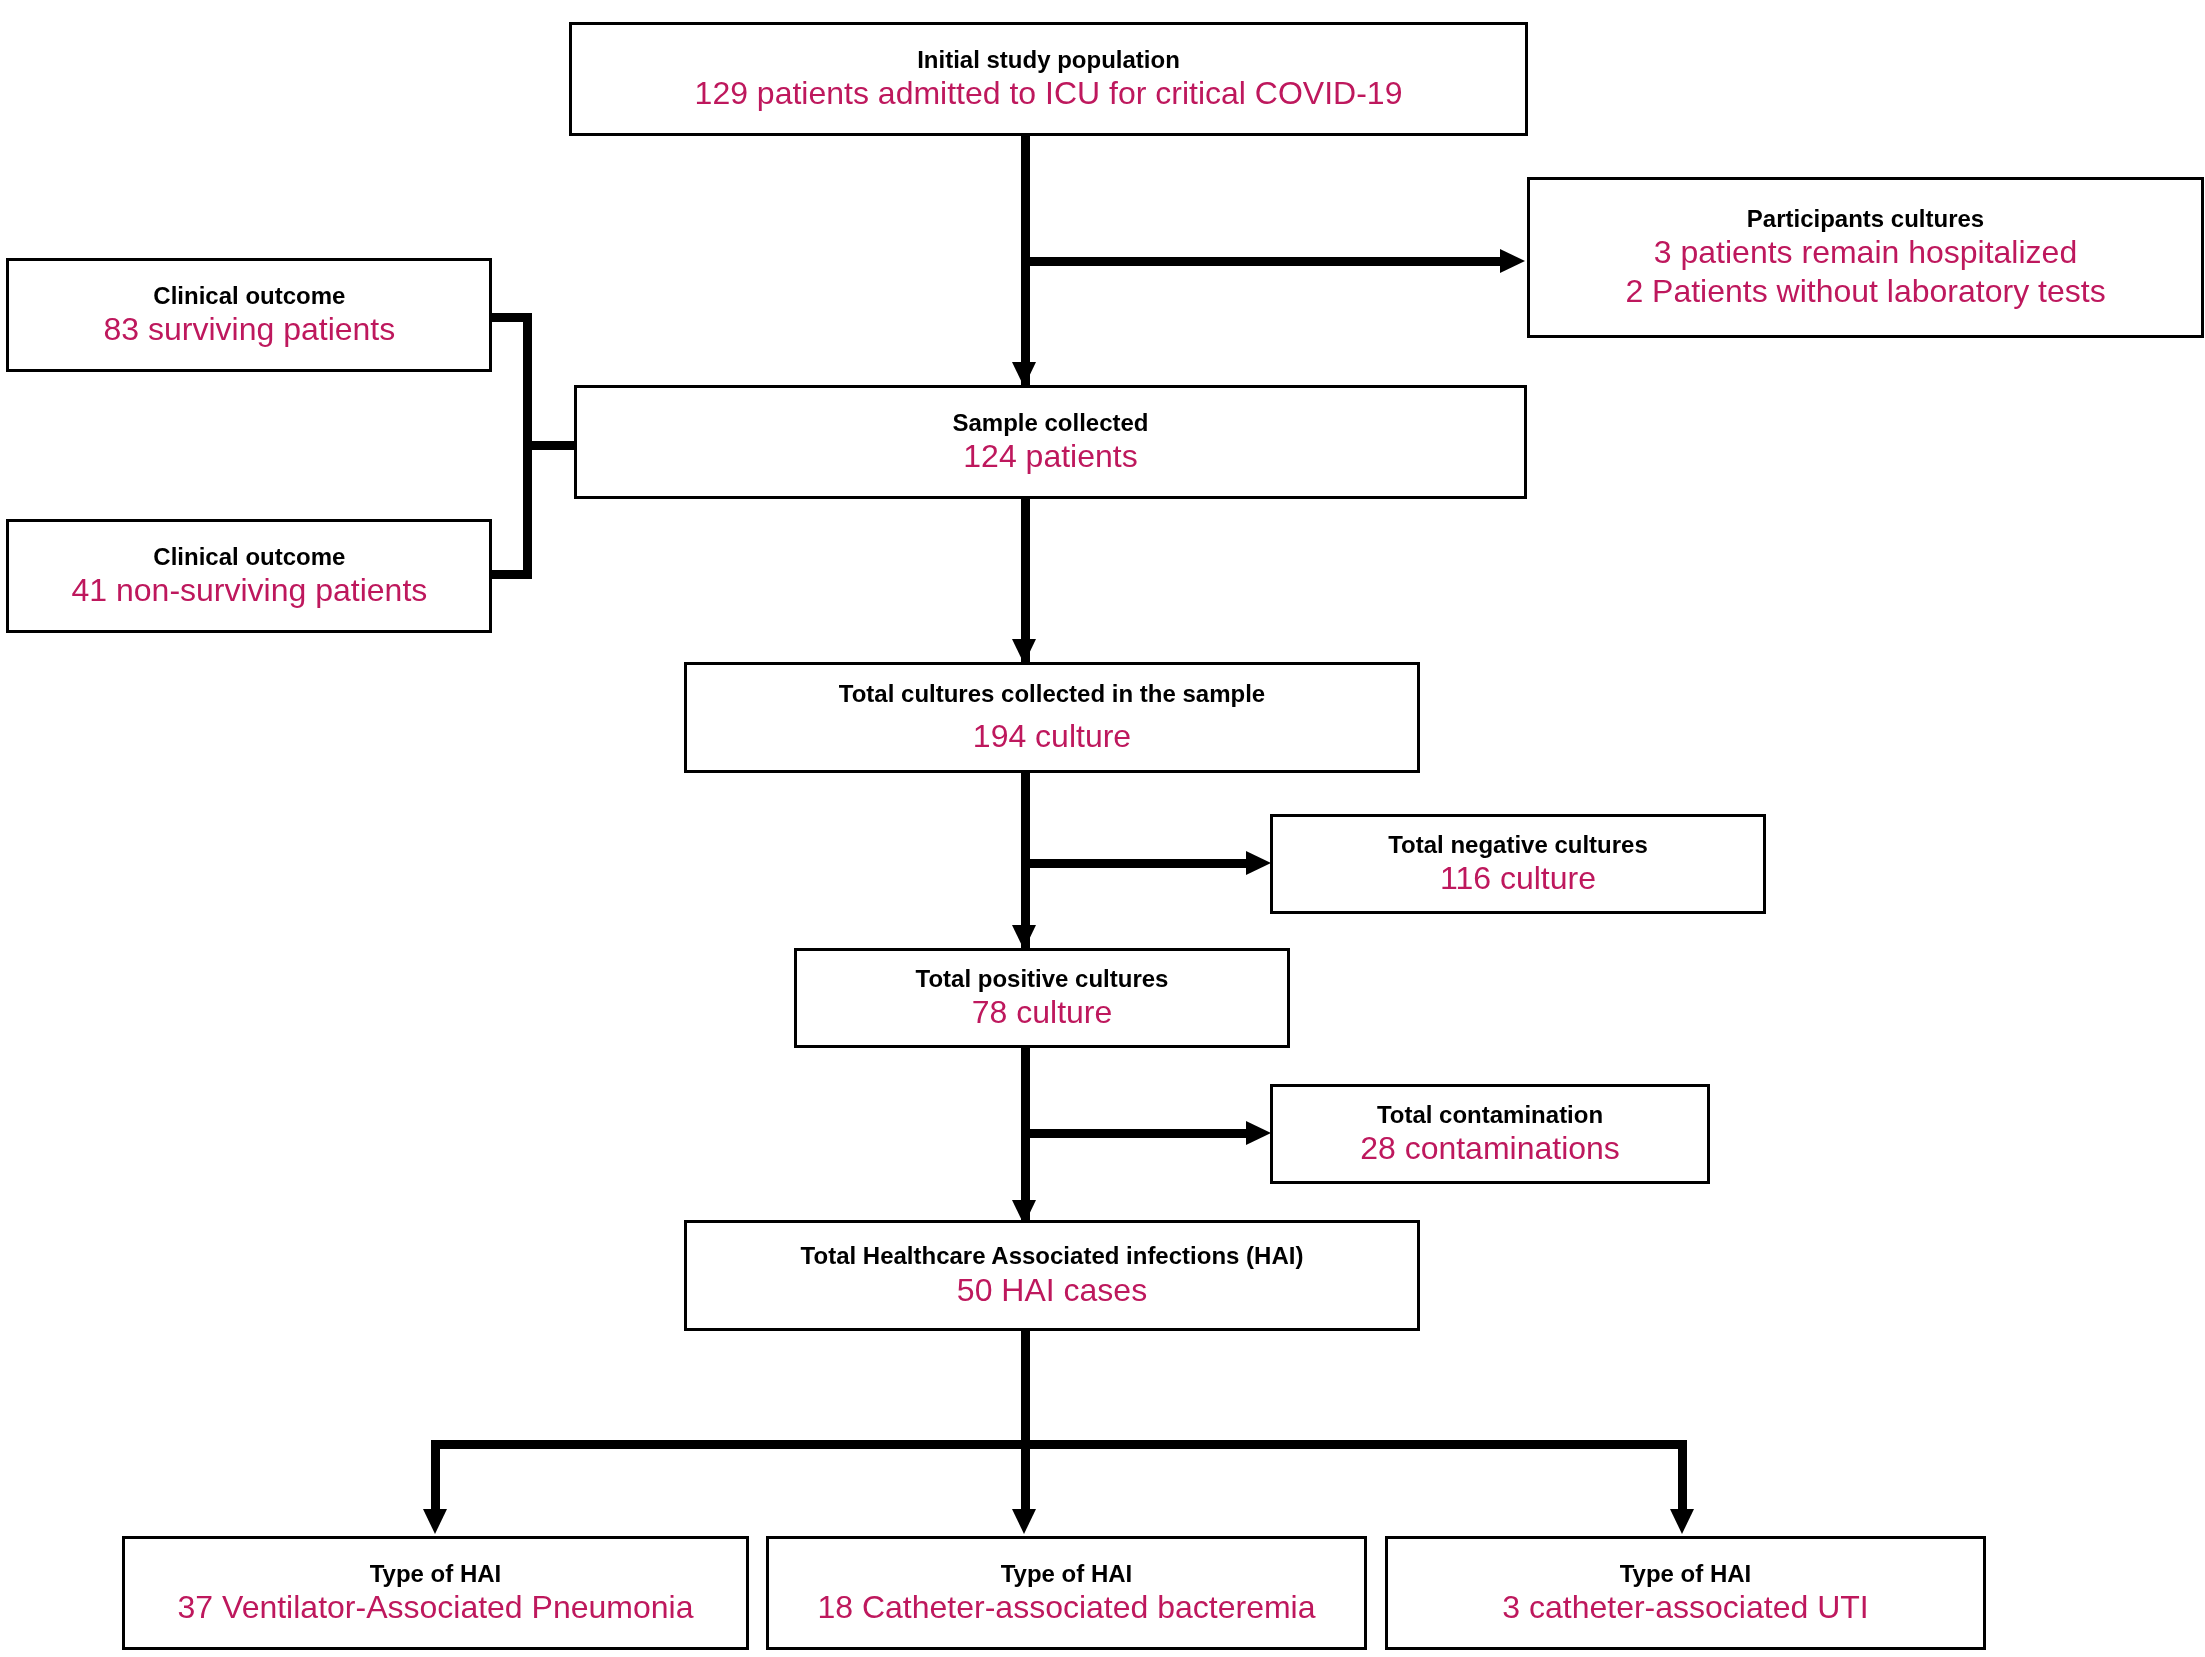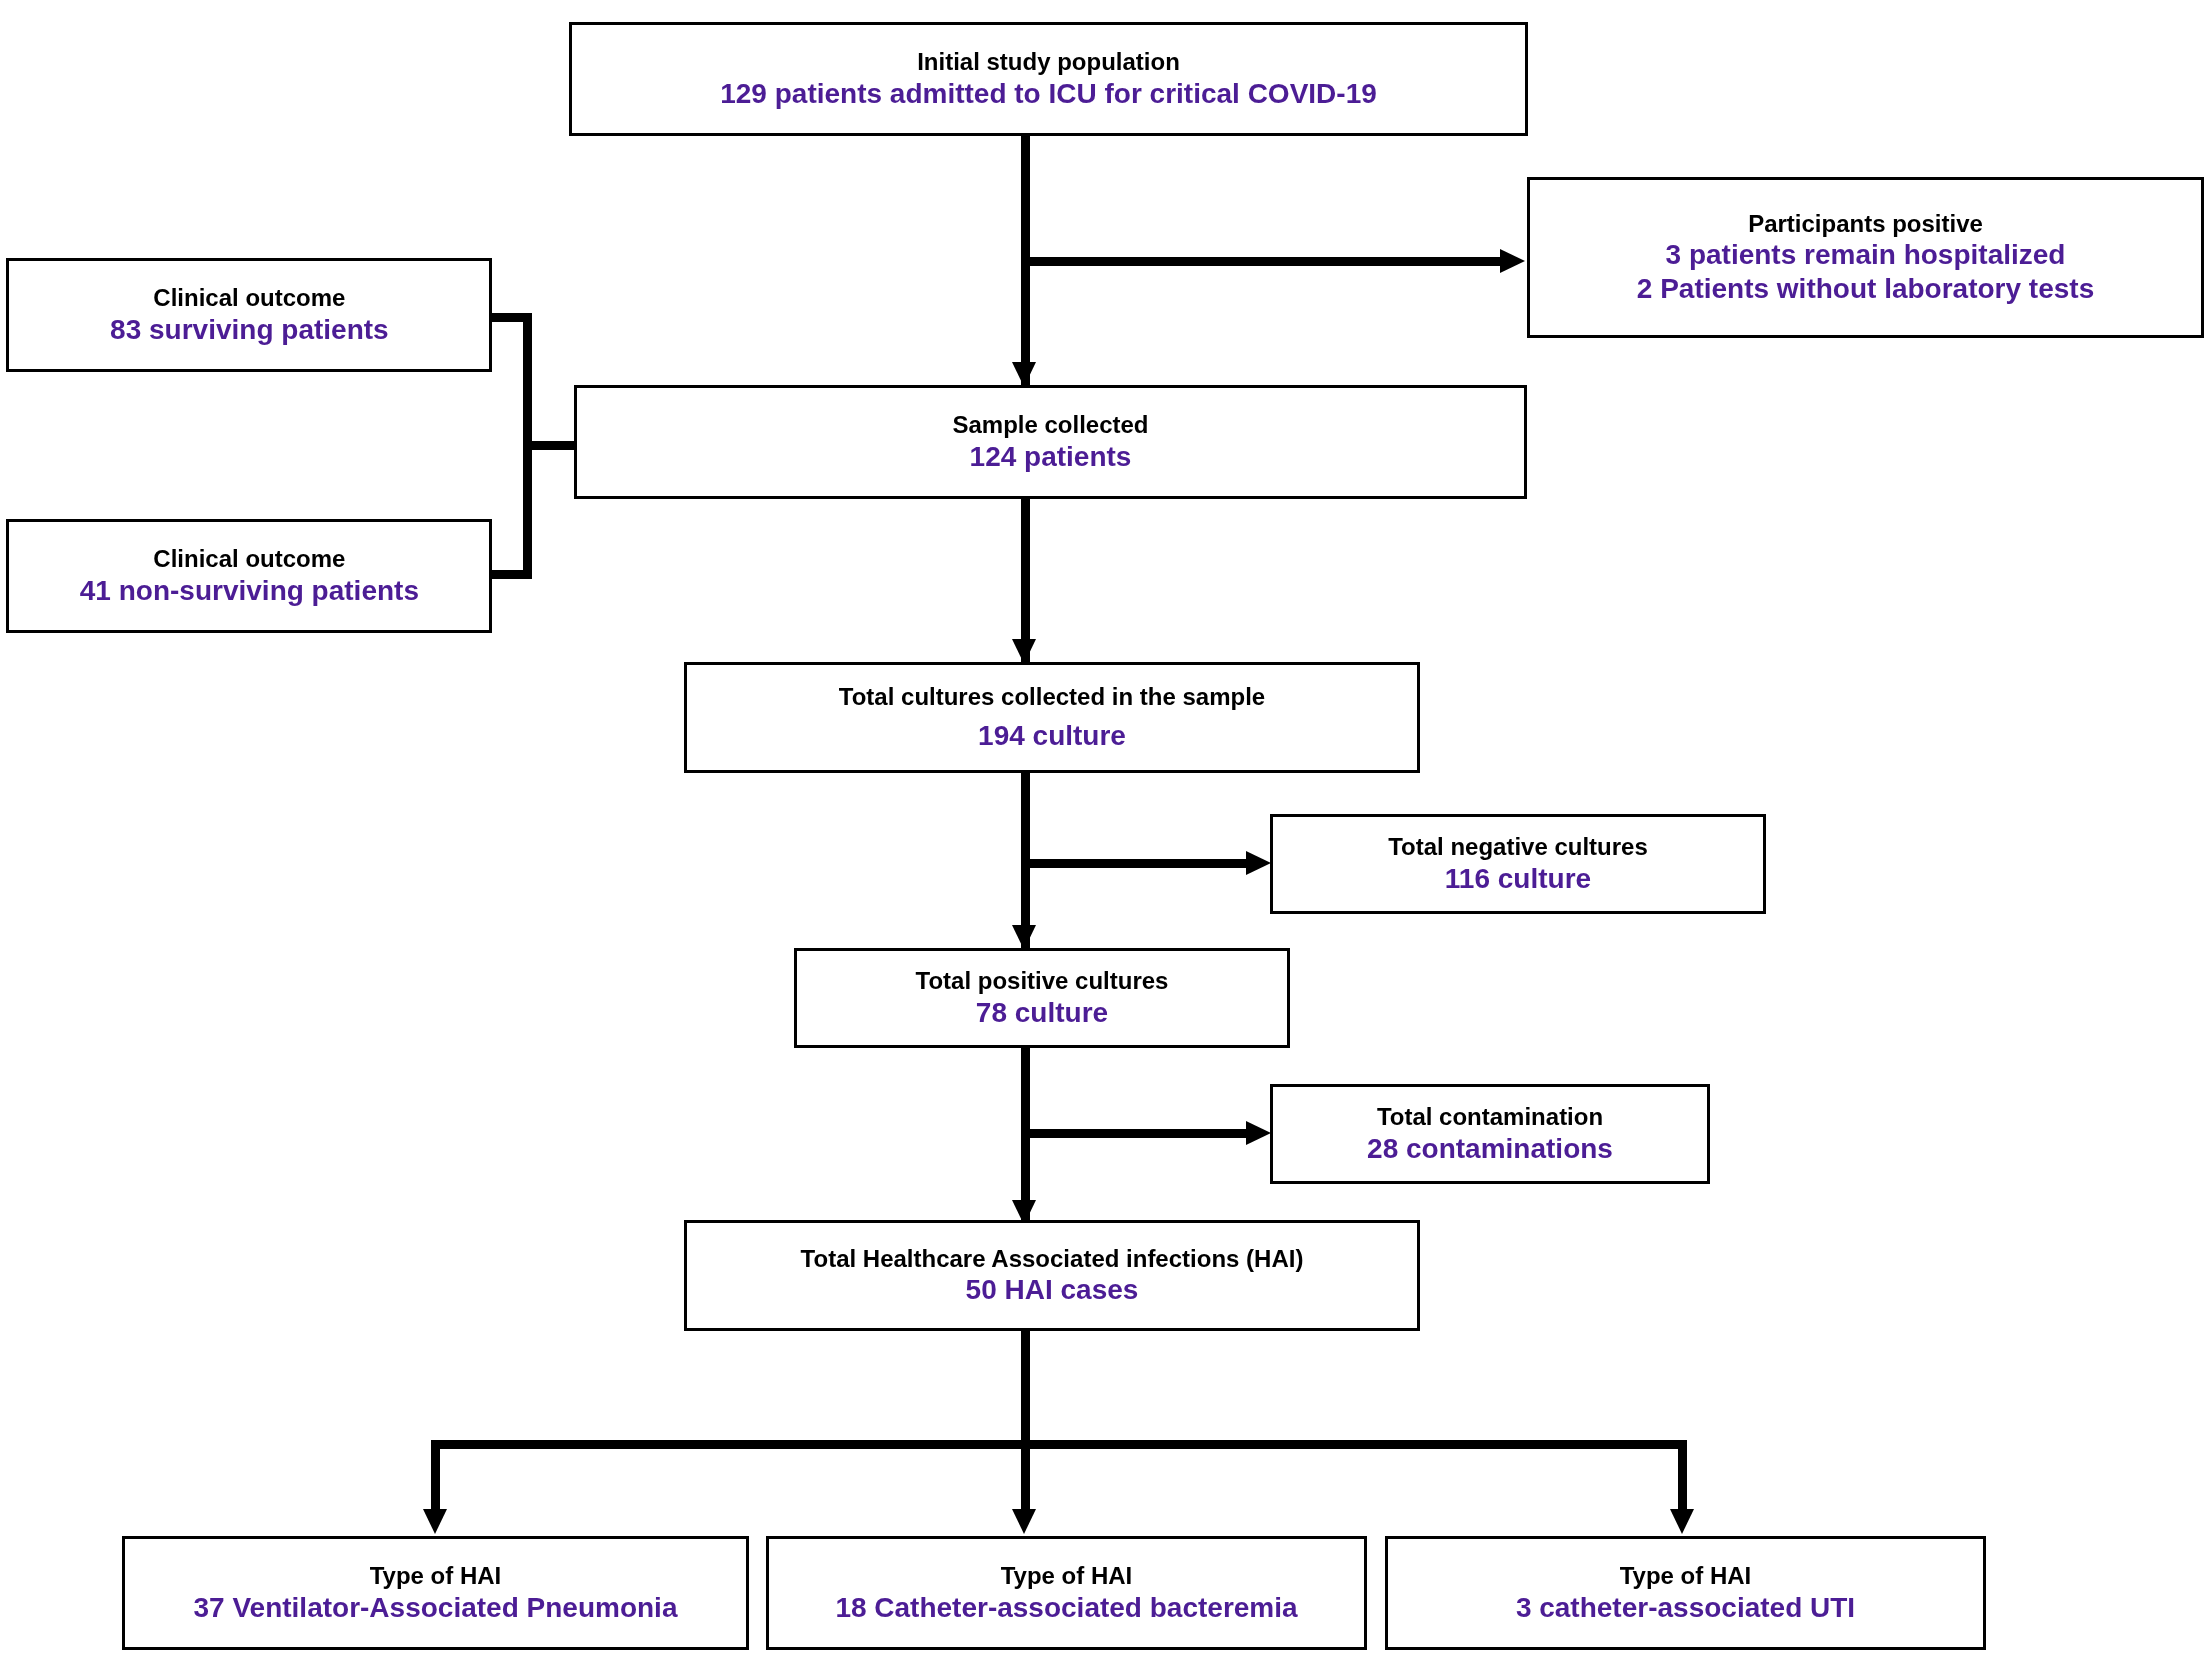--- a/index.html
+++ b/index.html
@@ -29,24 +29,24 @@
     z-index: 3;
   }
   .node .title {
     font-weight: bold;
     font-size: 24px;
     line-height: 1.22;
     color: #000000;
     white-space: nowrap;
   }
   .node .sub {
-    font-weight: bold;
-    font-size: 28px;
+    font-weight: normal;
+    font-size: 32px;
     line-height: 1.22;
-    color: #4c1d95;
+    color: #be185d;
     white-space: nowrap;
   }
   
   .h-line, .v-line {
     position: absolute;
     background: #000000;
     z-index: 1;
   }
   .arrow-down {
     position: absolute;
@@ -110,21 +110,21 @@
 
   <div class="v-line" style="left:1678px; top:1440px; width:9px; height:70px;"></div>
   <div class="arrow-down" style="left:1670px; top:1509px;"></div>
 
   <div class="node" style="left:569px; top:22px; width:959px; height:114px;">
     <div class="title">Initial study population</div>
     <div class="sub">129 patients admitted to ICU for critical COVID-19</div>
   </div>
 
   <div class="node" style="left:1527px; top:177px; width:677px; height:161px;">
-    <div class="title">Participants positive</div>
+    <div class="title">Participants cultures</div>
     <div class="sub">3 patients remain hospitalized</div>
     <div class="sub">2 Patients without laboratory tests</div>
   </div>
 
   <div class="node" style="left:6.4px; top:258px; width:486px; height:114px;">
     <div class="title">Clinical outcome</div>
     <div class="sub">83 surviving patients</div>
   </div>
 
   <div class="node" style="left:6.4px; top:519px; width:486px; height:114px;">

